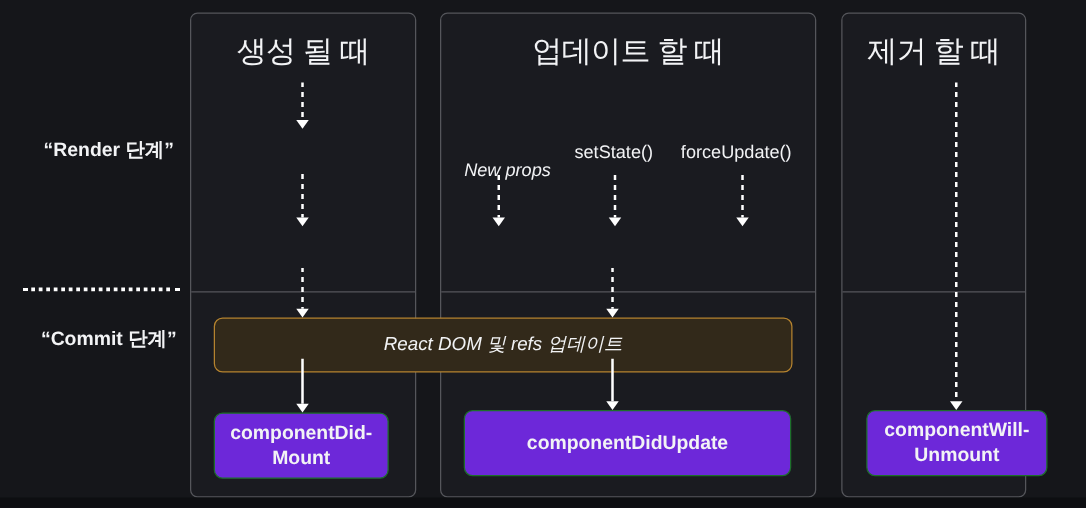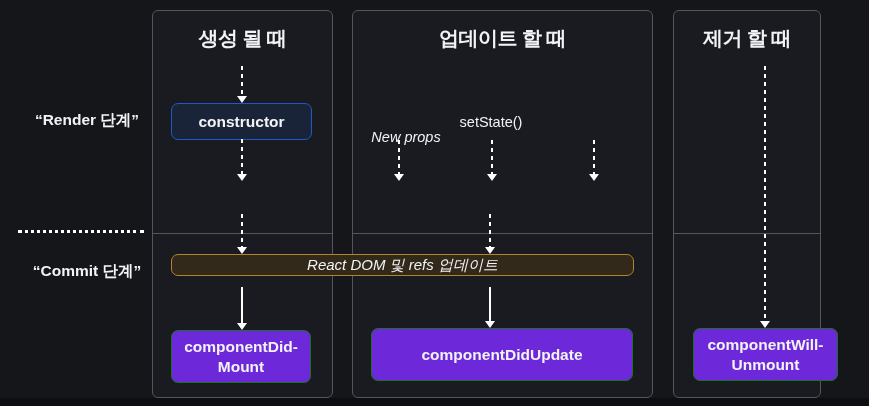--- a/index.html
+++ b/index.html
@@ -15,38 +15,38 @@
   .sidebar { position:absolute; left:0; top:0; width:150px; height:398px;margin-left:12px; }
   .phase-title { position:absolute; left:0; width:150px; text-align:center; font-weight:bold; font-size:15.5px; }
   .phase-body  { position:absolute; left:0; width:150px; text-align:center; font-size:14.5px; line-height:22px; white-space:pre-line; }
   .dotted-divider { position:absolute; left:6px; top:230px; width:126px; height:0; border-top:3px dotted #ffffff; }
 
   
   .col { position:absolute; top:10px; height:388px; background:#1a1b20; border:1px solid #55565b; border-radius:6px; box-sizing:border-box; }
   .col-mount   { left:152px; width:181px; }
   .col-update  { left:352px; width:301px; }
   .col-unmount { left:673px; width:148px; }
-  .col-header  { position:absolute; top:14px; left:0; right:0; text-align:center; font-size:20px; font-weight:bold; letter-spacing:-0.5px; }
+  .col-header  { position:absolute; top:14px; left:0; right:0; text-align:center; font-size:24px; font-weight:normal; letter-spacing:-0.5px; }
   .phase-divider { position:absolute; left:0; right:0; top:222px; height:0; border-top:1px solid #55565b; }
 
   
   .trigger { position:absolute; top:114px; transform:translateX(-50%); font-size:14.5px; white-space:nowrap; }
   .italic { font-style:italic;margin-top:15px; }
 
   
   .box { position:absolute; box-sizing:border-box; border-radius:7px;
          display:flex; align-items:center; justify-content:center; text-align:center;
          font-weight:bold; font-size:15.5px; line-height:1.25; white-space:pre-line; }
   .navy  { background:#1a2439; border:1.5px solid #1f5ac4; }
   .amber { background:#32291a; border:1.5px solid #b5832f; font-weight:normal; font-style:italic; font-size:15px; }
   .green { background:#6d28d9; border:1.5px solid #1d6f2b; }
 
   .box-constructor { left:171px; top:103px; width:141px; height:37px; }
   .box-render      { left:171px; top:181px; width:463px; height:34px; }
-  .box-dom         { left:171px; top:254px; width:463px; height:22px; }
+  .box-dom         { left:171px; top:254px; width:463px; height:44px; }
   .box-didmount    { left:171px; top:330px; width:140px; height:53px; }
   .box-didupdate   { left:371px; top:328px; width:262px; height:53px; }
   .box-unmount     { left:693px; top:328px; width:145px; height:53px; }
 
   
   .arrow { position:absolute; width:2px; transform:translateX(-50%); }
   .arrow::after { content:""; position:absolute; bottom:-7px; left:50%; transform:translateX(-50%);
                   width:0; height:0; border-left:5px solid transparent; border-right:5px solid transparent;
                   border-top:7px solid #ffffff; }
   .dashed { background:repeating-linear-gradient(to bottom,#ffffff 0 4px,transparent 4px 8px); }
@@ -90,22 +90,22 @@
     <div class="col-header">업데이트 할 때</div>
     <div class="phase-divider"></div>
   </div>
   <div class="col col-unmount">
     <div class="col-header">제거 할 때</div>
     <div class="phase-divider"></div>
   </div>
 
   <div class="trigger italic t-newprops">New props</div>
   <div class="trigger t-setstate">setState()</div>
+  <div class="trigger t-forceupdate">forceUpdate()</div>
 
-  <div class="box navy box-constructor">constructor</div>
   <div class="box amber box-dom">React DOM 및 refs 업데이트</div>
   <div class="box green box-didmount">componentDid-
 Mount</div>
   <div class="box green box-unmount">componentWill-
 Unmount</div>
   <div class="box green box-didupdate">componentDidUpdate</div>
 
   <div class="arrow dashed a1"></div>
   <div class="arrow dashed a2"></div>
   <div class="arrow dashed a3"></div>

